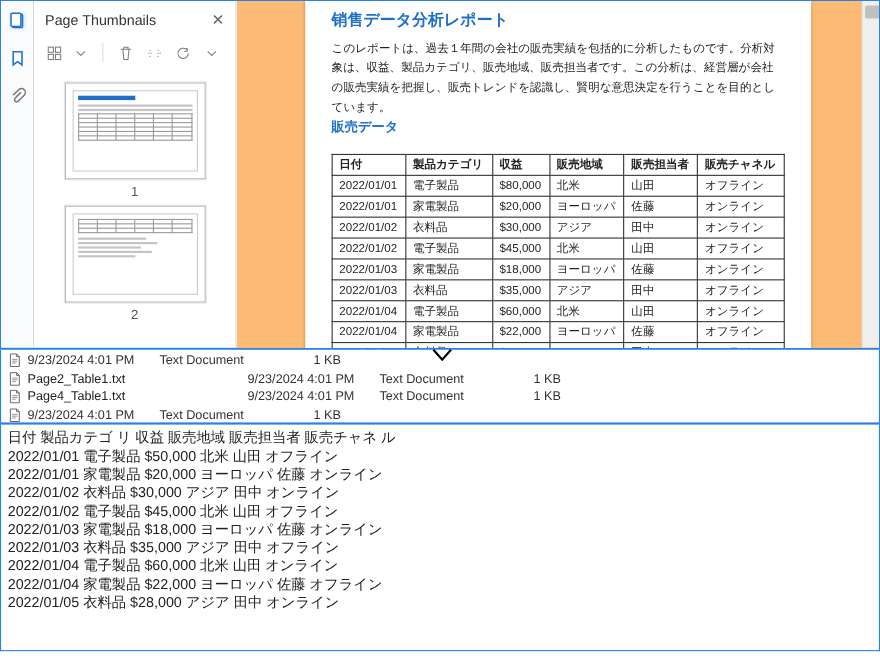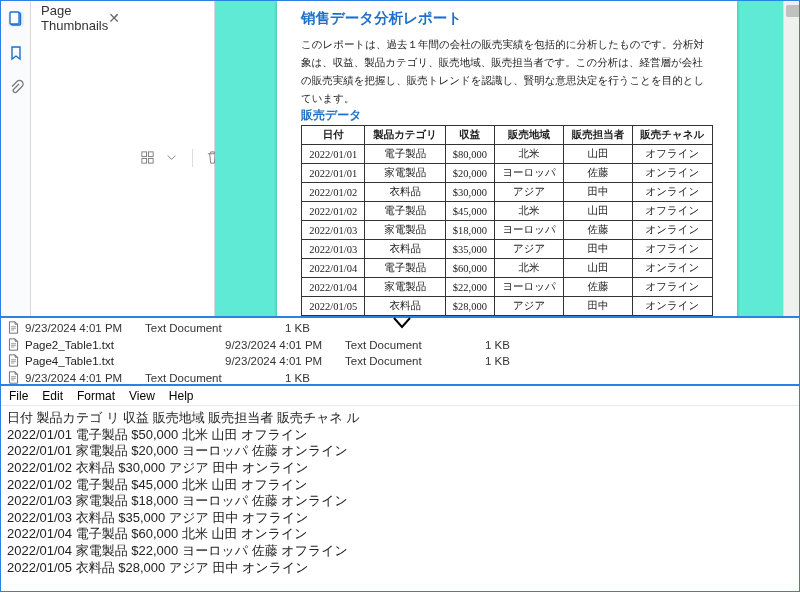--- a/index.html
+++ b/index.html
@@ -5,47 +5,47 @@
   * { box-sizing: border-box; margin: 0; padding: 0; }
   body { font-family: "Segoe UI", Arial, sans-serif; font-size: 12px; color: #222; background: #fff; width: 800px; height: 606px; overflow: hidden; }
 
   
   .pdf-pane { display: flex; height: 318px; border: 1px solid #2a82e4; border-bottom: 2px solid #2a82e4; background: #fff; position: relative; }
   .left-rail { width: 30px; background: #fafbfc; border-right: 1px solid #d8d8d8; display: flex; flex-direction: column; align-items: center; padding-top: 10px; gap: 18px; }
   .rail-icon { width: 16px; height: 16px; display:flex; align-items:center; justify-content:center; }
   .rail-icon svg { width:16px; height:16px; }
   .rail-active { background: rgba(42,130,228,0.08); border-radius:3px; }
 
-  .thumbs-panel { width: 184px; background: #fff; border-right: 1px solid #d8d8d8; display:flex; flex-direction:row; }
+  .thumbs-panel { width: 184px; background: #fff; border-right: 1px solid #d8d8d8; display:flex; flex-direction:column; }
   .thumbs-header { display:flex; align-items:center; justify-content:space-between; height:34px; padding: 0 10px; font-size: 13px; color:#333; }
   .thumbs-header .close { font-size: 14px; color:#666; cursor:pointer; }
   .thumbs-toolbar { display:flex; align-items:center; gap:10px; padding: 4px 10px 6px 10px; color:#666; }
   .tb-group { display:flex; align-items:center; gap:8px; }
   .tb-icon { width:16px; height:16px; display:flex; align-items:center; justify-content:center; }
   .tb-icon svg{width:15px;height:15px;stroke:#7c7c7c;}
   .tb-sep { width:1px; height:18px; background:#ddd; margin:0 2px;}
   .thumbs-body { flex:1; overflow:auto; padding: 6px 10px 10px 10px; }
   .thumb { width: 128px; margin: 6px auto 4px auto; background:#fff; border:1px solid #bcbcbc; box-shadow:0 0 0 1px #e6e6e6; display:flex; align-items:center; justify-content:center; padding:6px; }
   .thumb .mini { width: 100%; height: 74px; background: #fff; border:1px solid #ccc; display:flex; flex-direction:column; font-size:3px; overflow:hidden; padding:4px; }
   .thumb .mini .title-line{height:4px;background:#1e70c9;width:50%;margin-bottom:4px;}
   .thumb .mini .txt-line{height:2px;background:#c4c4c4;width:100%;margin-bottom:2px;}
   .thumb .mini table{width:100%; border-collapse:collapse;}
   .thumb .mini td{border:0.5px solid #999;height:4px;}
   .thumb-label { text-align:center; font-size:12px; color:#555; margin-bottom:4px;}
 
-  .doc-area { flex:1; background:#5eead4; overflow:auto; position:relative; }
+  .doc-area { flex:1; background:#fdba74; overflow:auto; position:relative; }
   .doc-scrollbar {position:absolute;right:0;top:0;bottom:0;width:16px;background:#f0f0f0;border-left:1px solid #ddd;}
   .doc-scrollbar .thumb {position:absolute;left:2px;right:2px;top:4px;height:12px;background:#c0c0c0;border-radius:2px;border:none;box-shadow:none;padding:0;margin:0;}
 
   .page { background:#fff; width:460px; margin:0 auto; min-height:310px; box-shadow:0 1px 3px rgba(0,0,0,0.3); padding: 4px 24px 16px 24px; }
   .page h1 { font-size: 14.5px; color:#1e70c9; font-weight:600; margin: 4px 0 8px 0; }
   .page p { font-size: 10.5px; line-height:1.7; color:#222; margin-bottom:0;}
-  .page h2 { font-size: 12px; color:#1e70c9; font-weight:600; margin-bottom:1px;}
+  .page h2 { font-size: 12px; color:#1e70c9; font-weight:600; margin-bottom:16px;}
   .data-table { border-collapse:collapse; width:100%; font-size:10.5px; }
-  .data-table th, .data-table td { border:1px solid #333; padding:2px 6px; text-align:center; height:17px;font-family:Liberation Serif, serif; }
+  .data-table th, .data-table td { border:1px solid #333; padding:2px 6px; text-align:left; height:17px; }
   .data-table th { font-weight:600;}
 
   .arrow-down{position:absolute;left:392px;top:316px;width:20px;height:14px;z-index:10;}
   .arrow-down svg{width:20px;height:14px;stroke:#000;stroke-width:2;fill:none;}
 
   
   .file-pane { border:1px solid #2a82e4; border-top:none; border-bottom:2px solid #2a82e4; height:68px; padding-top:2px; }
   .file-row { display:flex; align-items:center; height:16.5px; padding: 0 6px; font-size:11.5px; }
   .file-icon { width:14px; height:14px; margin-right:4px; display:flex;}
   .file-icon svg{width:13px;height:13px;}
@@ -383,27 +383,20 @@
           </svg>
         </span>
         <span class="fdate">9/23/2024 4:01 PM</span>
         <span class="ftype">Text Document</span>
         <span class="fsize">1 KB</span>
       </div>
     </div>
 </div>
 
 <div class="notepad-pane">
-  <div class="np-menubar">
-    <span class="np-menu-item">File</span>
-    <span class="np-menu-item">Edit</span>
-    <span class="np-menu-item">Format</span>
-    <span class="np-menu-item">View</span>
-    <span class="np-menu-item">Help</span>
-  </div>
   <div class="np-body" id="np-body">日付 製品カテゴ リ 収益 販売地域 販売担当者 販売チャネ ル
 2022/01/01 電子製品 $50,000 北米 山田 オフライン
 2022/01/01 家電製品 $20,000 ヨーロッパ 佐藤 オンライン
 2022/01/02 衣料品 $30,000 アジア 田中 オンライン
 2022/01/02 電子製品 $45,000 北米 山田 オフライン
 2022/01/03 家電製品 $18,000 ヨーロッパ 佐藤 オンライン
 2022/01/03 衣料品 $35,000 アジア 田中 オフライン
 2022/01/04 電子製品 $60,000 北米 山田 オンライン
 2022/01/04 家電製品 $22,000 ヨーロッパ 佐藤 オフライン
 2022/01/05 衣料品 $28,000 アジア 田中 オンライン</div>

